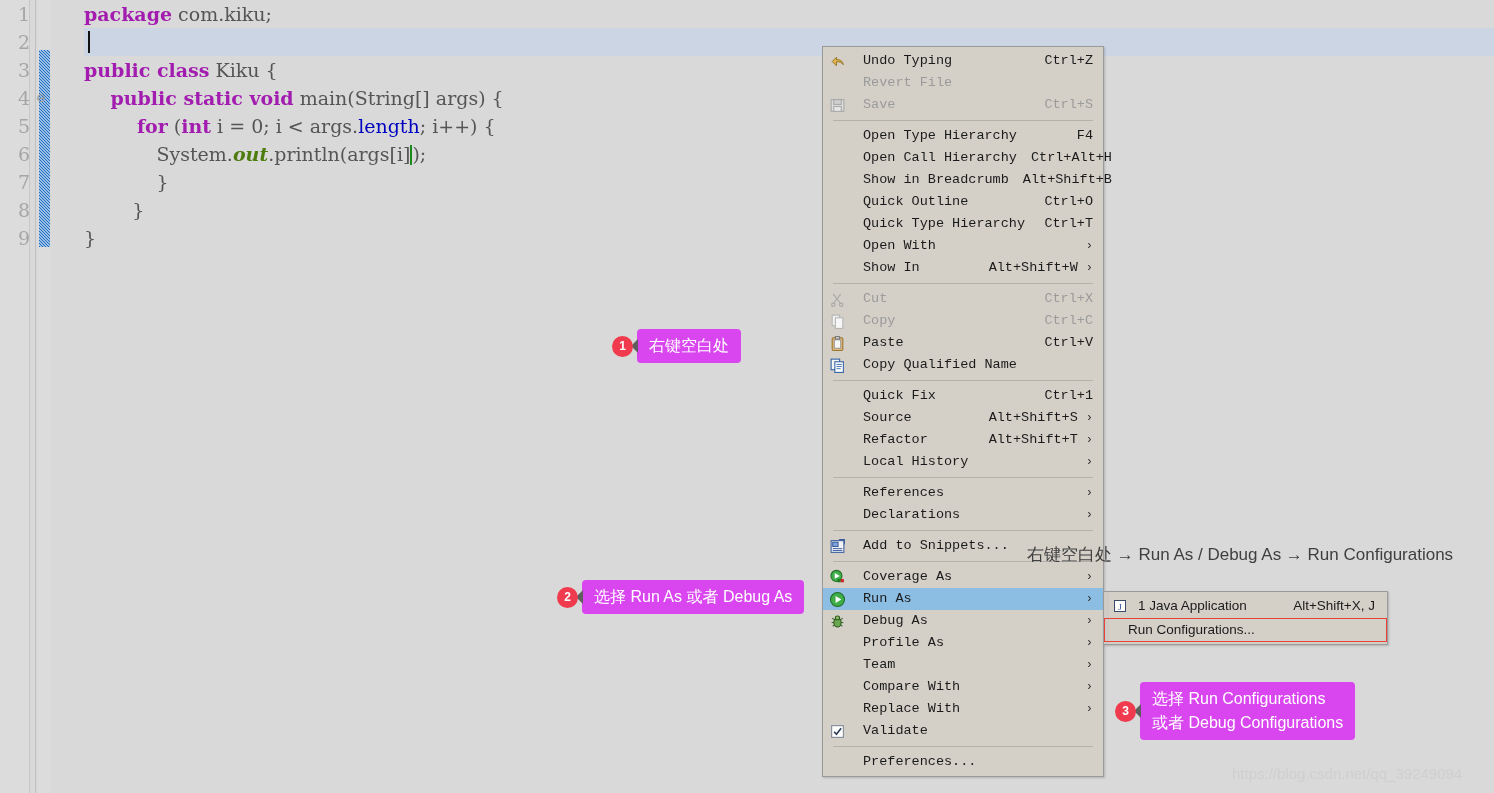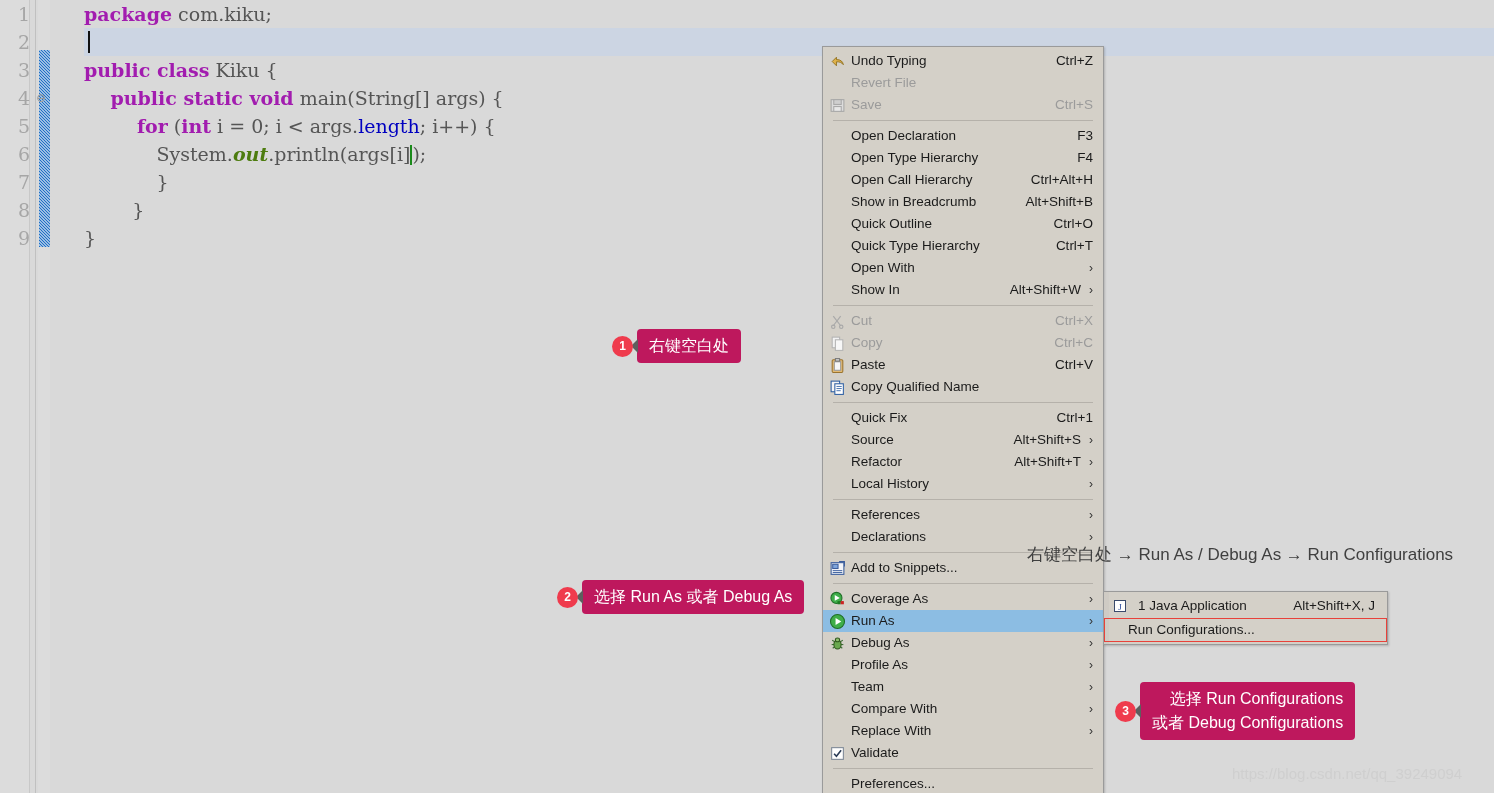--- a/index.html
+++ b/index.html
@@ -50,22 +50,22 @@
   
   #ctx-menu {
     position:absolute; left:822px; top:46px; width:282px;
     background:#d4d0c8; border:1px solid #9a9a9a;
     box-shadow:1px 1px 2px rgba(0,0,0,.18);
     padding:3px 0 3px 0;
     font-size:13.5px; color:#1b1b1b;
   }
   .mi {
     position:relative; height:22px; line-height:22px;
-    padding-left:28px; padding-right:10px;
-    display:flex; align-items:center; white-space:nowrap;
+    padding-left:40px; padding-right:10px;
+    display:flex; align-items:center; white-space:nowrap;font-family:Liberation Mono, monospace;
   }
   .mi .lbl { flex:1 1 auto; }
   .mi .acc { color:#1b1b1b; margin-left:14px; }
   .mi .arrow { margin-left:8px; color:#333; font-size:12px; }
   .mi.disabled .lbl, .mi.disabled .acc { color:#9b9b9b; }
   .mi.sel { background:#8cbde3; }
   .mi .ico { position:absolute; left:6px; top:3px; width:17px; height:17px; }
   .msep { height:1px; margin:4px 10px 4px 32px; background:#b5b1aa; }
   .msep.full { margin-left:10px; }
 
@@ -91,22 +91,22 @@
   
   .callout { position:absolute; display:flex; align-items:center; }
   .badge {
     width:21px; height:21px; border-radius:50%;
     background:#ef3b4d; color:#fff; font-size:12px; font-weight:bold;
     display:flex; align-items:center; justify-content:center;
     z-index:3;
   }
   .bubble {
     position:relative; margin-left:4px;
-    background:#be185d; color:#fff; border-radius:4px;
-    padding:5px 12px; font-size:16px; line-height:24px; white-space:pre-line;text-align:right;
+    background:#d946ef; color:#fff; border-radius:4px;
+    padding:5px 12px; font-size:16px; line-height:24px; white-space:pre-line;
   }
   .bubble::before{
     content:""; position:absolute; left:-6px; top:50%; transform:translateY(-50%);
     border-top:7px solid transparent; border-bottom:7px solid transparent;
     border-right:7px solid #5e5e5e;
   }
 
   .red-note {
     position:absolute; left:1027px; top:543px;
     color:#404040; font-size:17px; white-space:nowrap;
@@ -157,24 +157,20 @@
       <span class="ico"><svg viewBox="0 0 16 16">
           <rect x="2" y="2.5" width="12" height="11" fill="#dcdcdc" stroke="#a8a8a8"></rect>
           <rect x="4.5" y="2.5" width="7" height="4.5" fill="#cfcfcf" stroke="#a8a8a8"></rect>
           <rect x="4.5" y="9" width="7" height="4.5" fill="#e8e8e8" stroke="#a8a8a8"></rect>
         </svg></span>
       <span class="lbl">Save</span>
       <span class="acc">Ctrl+S</span>
     </div>
     <div class="msep full"></div>
     <div class="mi">
-      <span class="lbl">Open Declaration</span>
-      <span class="acc">F3</span>
-    </div>
-    <div class="mi">
       <span class="lbl">Open Type Hierarchy</span>
       <span class="acc">F4</span>
     </div>
     <div class="mi">
       <span class="lbl">Open Call Hierarchy</span>
       <span class="acc">Ctrl+Alt+H</span>
     </div>
     <div class="mi">
       <span class="lbl">Show in Breadcrumb</span>
       <span class="acc">Alt+Shift+B</span>

